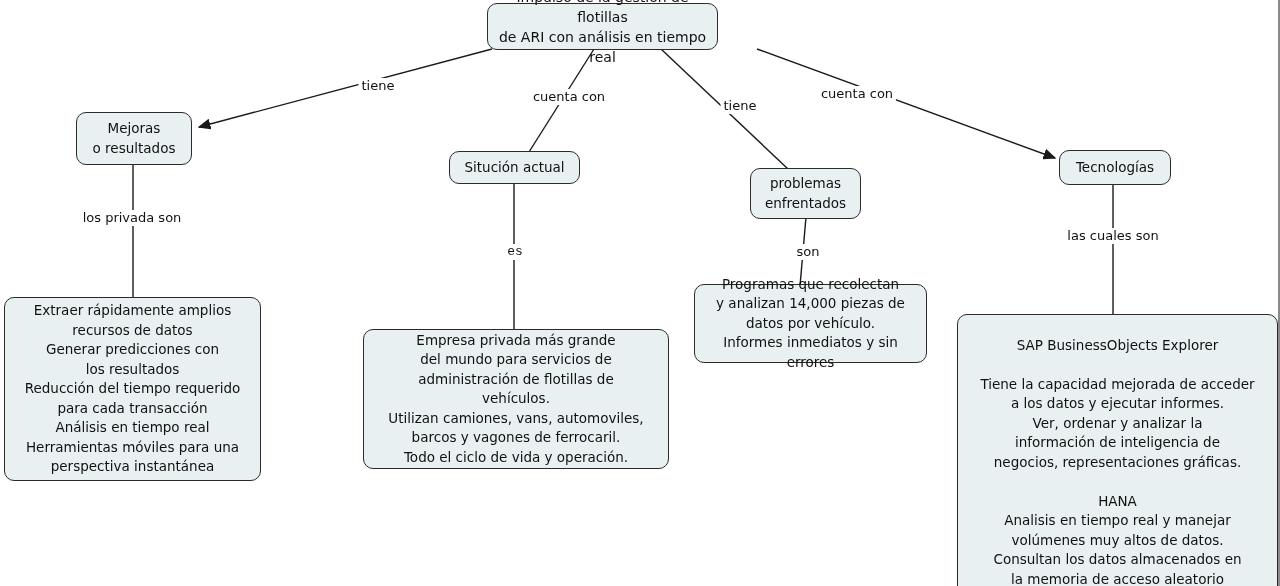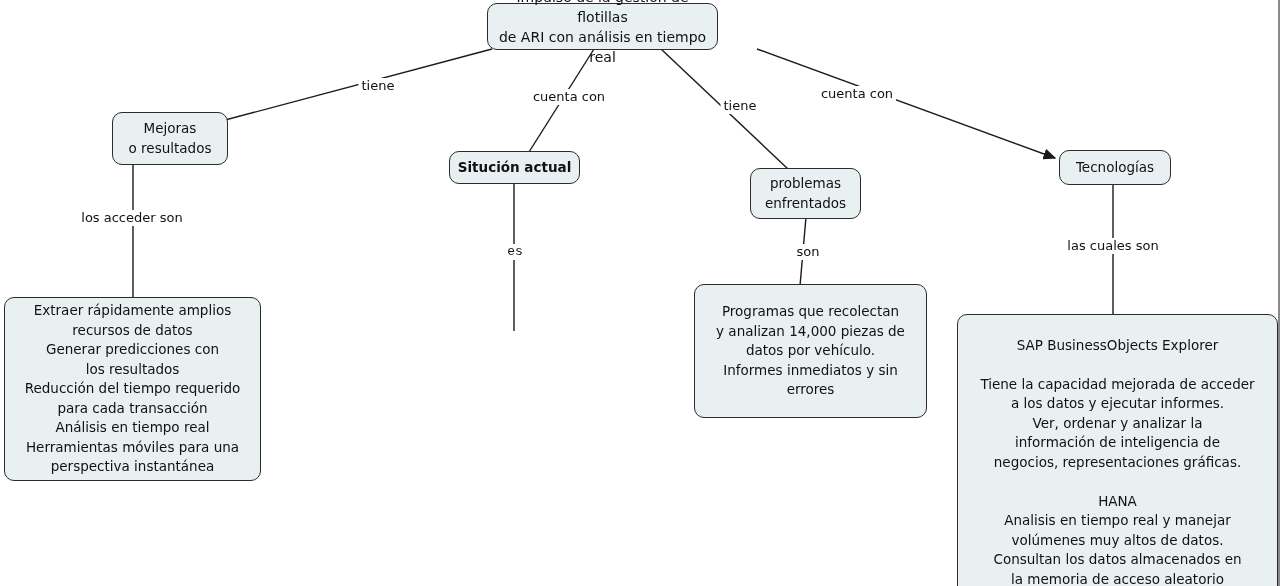--- a/index.html
+++ b/index.html
@@ -68,50 +68,57 @@
     <line x1="133" y1="164" x2="133" y2="299" stroke="#1a1a1a" stroke-width="1.4"></line>
     <line x1="514" y1="183" x2="514" y2="331" stroke="#1a1a1a" stroke-width="1.4"></line>
     <line x1="806" y1="217" x2="800" y2="286" stroke="#1a1a1a" stroke-width="1.4"></line>
     <line x1="1113" y1="184" x2="1113" y2="316" stroke="#1a1a1a" stroke-width="1.4"></line>
   </svg>
 
   <div class="edge-label" style="left:378px; top:86px;">tiene</div>
   <div class="edge-label" style="left:569px; top:97px;">cuenta con</div>
   <div class="edge-label" style="left:740px; top:106px;">tiene</div>
   <div class="edge-label" style="left:857px; top:94px;">cuenta con</div>
-  <div class="edge-label" style="left:132px; top:218px;">los acceder son</div>
+  <div class="edge-label" style="left:132px; top:218px;">los privada son</div>
   <div class="edge-label" style="left:515px; top:252px;font-family:Liberation Mono, monospace;">es</div>
   <div class="edge-label" style="left:808px; top:252px;">son</div>
-  <div class="edge-label" style="left:1113px; top:246px;">las cuales son</div>
+  <div class="edge-label" style="left:1113px; top:236px;">las cuales son</div>
 
   <div class="node" style="left:487px; top:3px; width:231px; height:47px; font-size:14px; line-height:20px;">Impulso de la gestión de flotillas
 de ARI con análisis en tiempo real</div>
 
-  <div class="node" style="left:76px; top:112px; width:116px; height:53px;margin-left:36px;">Mejoras
+  <div class="node" style="left:76px; top:112px; width:116px; height:53px;">Mejoras
 o resultados</div>
 
-  <div class="node" style="left:449px; top:151px; width:131px; height:33px;font-weight:bold;">Situción actual</div>
+  <div class="node" style="left:449px; top:151px; width:131px; height:33px;">Situción actual</div>
 
   <div class="node" style="left:750px; top:168px; width:111px; height:51px;">problemas
 enfrentados</div>
 
   <div class="node" style="left:1059px; top:150px; width:112px; height:35px;">Tecnologías</div>
 
   <div class="node" style="left:4px; top:297px; width:257px; height:184px;">Extraer rápidamente amplios
 recursos de datos
 Generar predicciones con
 los resultados
 Reducción del tiempo requerido
 para cada transacción
 Análisis en tiempo real
 Herramientas móviles para una
 perspectiva instantánea</div>
 
+  <div class="node" style="left:363px; top:329px; width:306px; height:140px;">Empresa privada más grande
+del mundo para servicios de
+administración de flotillas de
+vehículos.
+Utilizan camiones, vans, automoviles,
+barcos y vagones de ferrocaril.
+Todo el ciclo de vida y operación.</div>
 
-  <div class="node" style="left:694px; top:284px; width:233px; height:134px;">Programas que recolectan
+  <div class="node" style="left:694px; top:284px; width:233px; height:79px;">Programas que recolectan
 y analizan 14,000 piezas de
 datos por vehículo.
 Informes inmediatos y sin
 errores</div>
 
   <div class="node" style="left:957px; top:314px; width:321px; height:316px;">SAP BusinessObjects Explorer
 
 Tiene la capacidad mejorada de acceder
 a los datos y ejecutar informes.
 Ver, ordenar y analizar la

